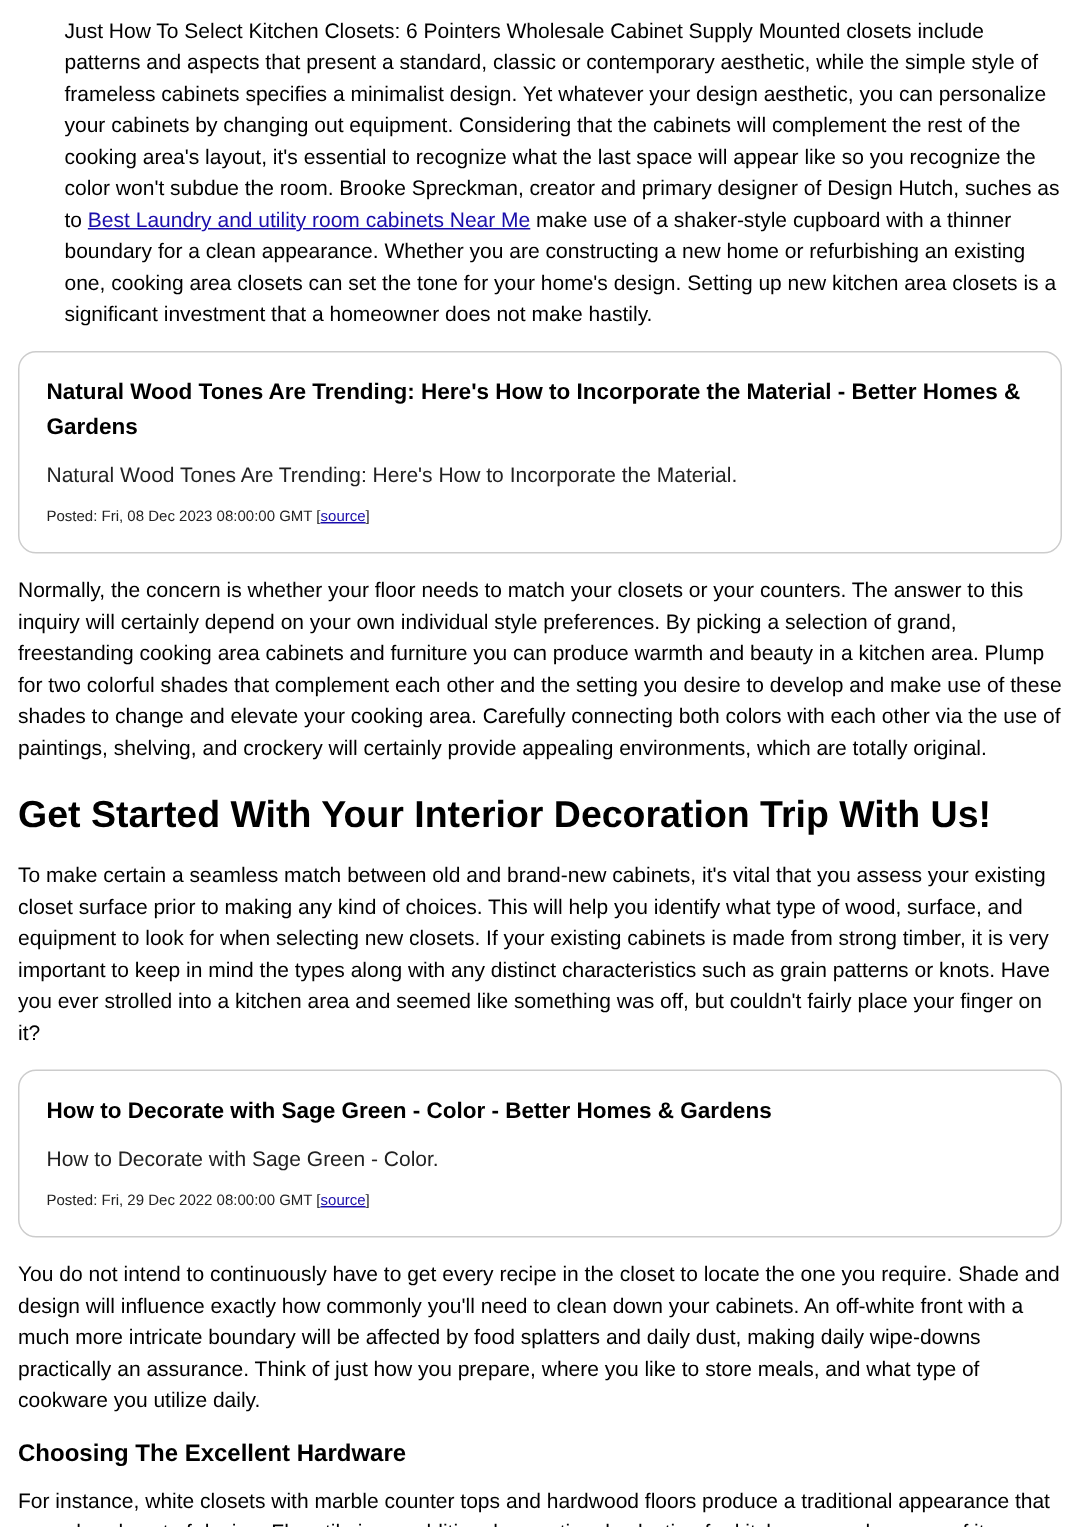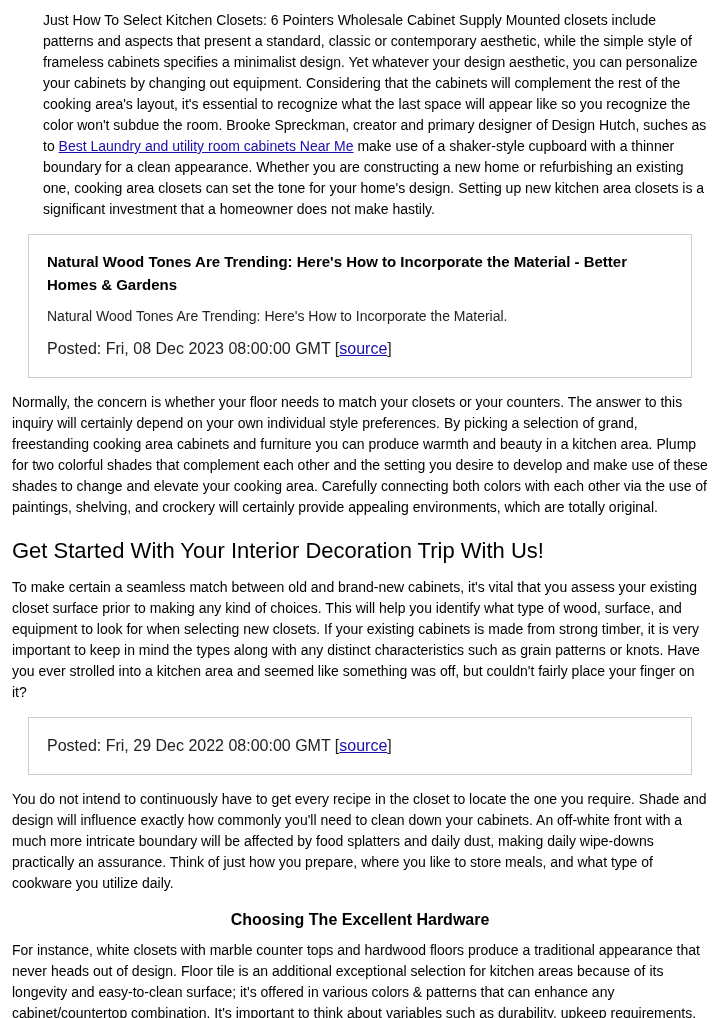--- a/index.html
+++ b/index.html
@@ -19,48 +19,47 @@
     .main-text {
       margin-bottom: 12px;
       margin-left: 31px;
     }
     a {
       color: #1a0dab;
       text-decoration: underline;
     }
     .card {
       border: 1px solid #ccc;
-      border-radius: 0;
+      border-radius: 12px;
       padding: 16px 18px;
-      margin: 14px 16px;
+      margin: 14px 0;
       background: #fff;
     }
     .card-title {
       font-weight: bold;
       font-size: 15px;
       margin-bottom: 10px;
     }
     .card-description {
       margin-bottom: 10px;
       color: #222;
     }
     .card-posted {
       color: #222;
-      font-size: 16px;
+      font-size: 10px;
     }
     .section-heading {
-      font-size: 22px;
-      font-weight: normal;
+      font-size: 25px;
+      font-weight: bold;
       margin: 16px 0 10px 0;
     }
     .sub-heading {
       font-size: 16px;
       font-weight: bold;
       margin: 14px 0 8px 0;
-      text-align: center;
     }
     p {
       margin-bottom: 10px;
     }
   </style>
 </head>
 <body>
 
 <div class="main-text">
   <p>
@@ -76,20 +75,22 @@
   </div>
 </div>
 
 <p>Normally, the concern is whether your floor needs to match your closets or your counters. The answer to this inquiry will certainly depend on your own individual style preferences. By picking a selection of grand, freestanding cooking area cabinets and furniture you can produce warmth and beauty in a kitchen area. Plump for two colorful shades that complement each other and the setting you desire to develop and make use of these shades to change and elevate your cooking area. Carefully connecting both colors with each other via the use of paintings, shelving, and crockery will certainly provide appealing environments, which are totally original.</p>
 
 <h2 class="section-heading">Get Started With Your Interior Decoration Trip With Us!</h2>
 
 <p>To make certain a seamless match between old and brand-new cabinets, it's vital that you assess your existing closet surface prior to making any kind of choices. This will help you identify what type of wood, surface, and equipment to look for when selecting new closets. If your existing cabinets is made from strong timber, it is very important to keep in mind the types along with any distinct characteristics such as grain patterns or knots. Have you ever strolled into a kitchen area and seemed like something was off, but couldn't fairly place your finger on it?</p>
 
 <div class="card">
+  <div class="card-title">How to Decorate with Sage Green - Color - Better Homes &amp; Gardens</div>
+  <div class="card-description">How to Decorate with Sage Green - Color.</div>
   <div class="card-posted">
     <span>Posted: Fri, 29 Dec 2022 08:00:00 GMT [</span><a href="#">source</a><span>]</span>
   </div>
 </div>
 
 <p>You do not intend to continuously have to get every recipe in the closet to locate the one you require. Shade and design will influence exactly how commonly you'll need to clean down your cabinets. An off-white front with a much more intricate boundary will be affected by food splatters and daily dust, making daily wipe-downs practically an assurance. Think of just how you prepare, where you like to store meals, and what type of cookware you utilize daily.</p>
 
 <h3 class="sub-heading">Choosing The Excellent Hardware</h3>
 
 <p>For instance, white closets with marble counter tops and hardwood floors produce a traditional appearance that never heads out of design. Floor tile is an additional exceptional selection for kitchen areas because of its longevity and easy-to-clean surface; it's offered in various colors &amp; patterns that can enhance any cabinet/countertop combination. It's important to think about variables such as durability, upkeep requirements, cost-effectiveness when picking cupboard product for your kitchen area renovation job. Inevitably the choice ought to be based upon personal choice incorporated with useful factors to consider like budget plan restraints or lifestyle demands. Soft-close cupboard equipment protects against slamming and guarantees smooth, mild closure of cupboard doors and drawers. You can help your customers add design and performance to their cupboard, utility room, washroom, leisure activity and crafting rooms, ... If you put the flooring prior to the cupboards, your price will certainly be higher since you'll spend for flooring you'll never ever see hiding under the cabinets. You likewise take the chance of feasible damage to the SPC plastic flooring, relying on its</p>

